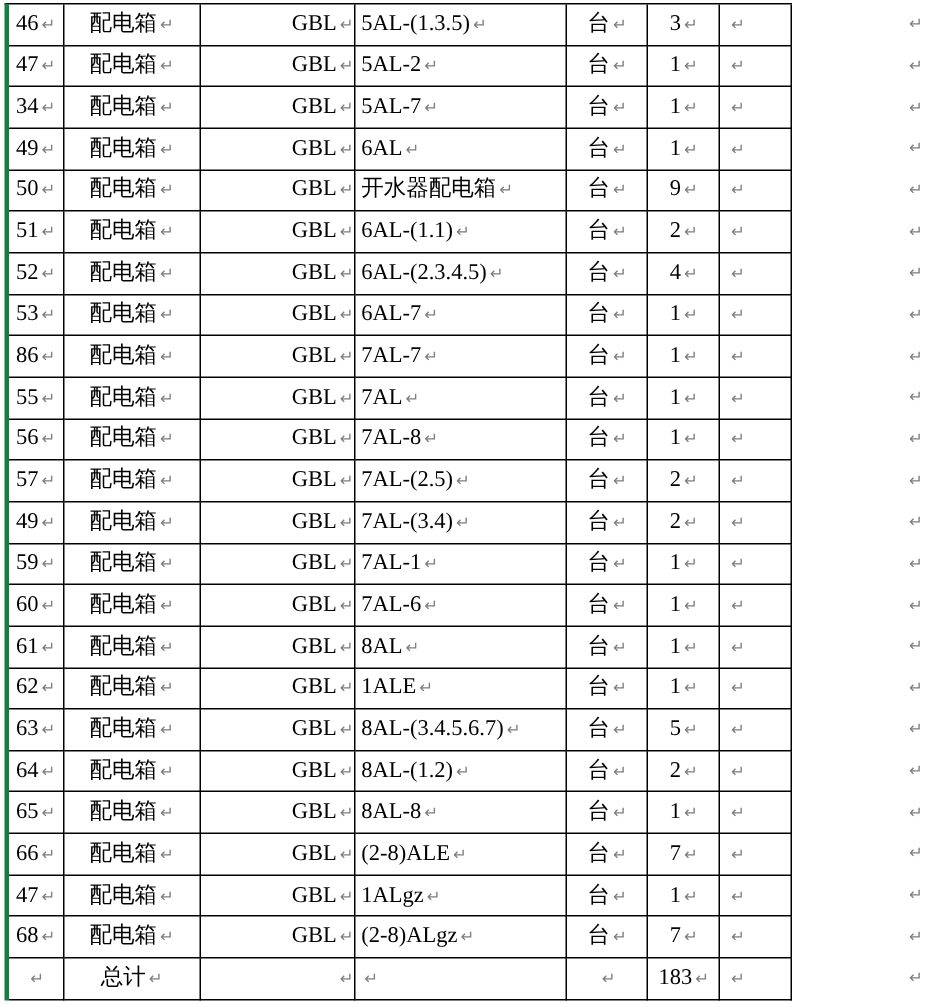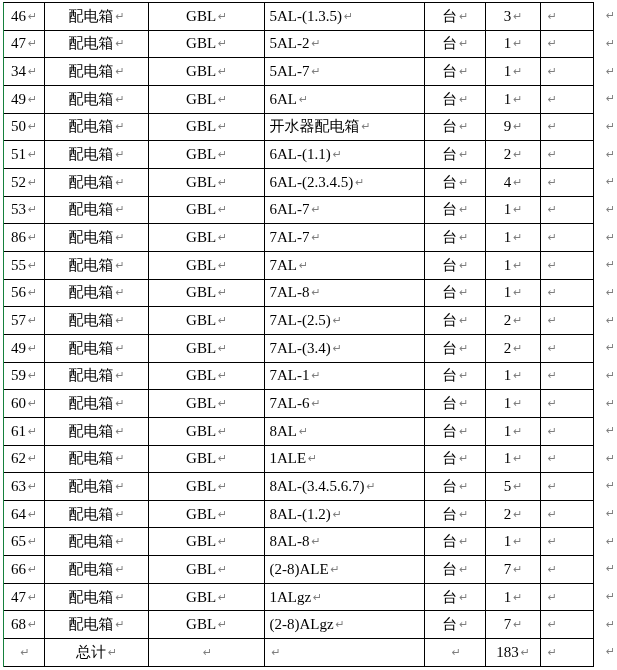--- a/index.html
+++ b/index.html
@@ -14,44 +14,44 @@
     background: #ffffff;
     overflow: hidden;
     font-family: "Liberation Serif", "DejaVu Serif", serif;
     font-size: 15px;
     color: #000000;
   }
   .doc-table {
     position: absolute;
     left: 3px;
     top: 2px;
-    width: 591px;
+    width: 525px;
     border-top: 1px solid #000;
-    border-left: 1px solid #15803d;
+    border-left: 3px solid #15803d;
     box-sizing: border-box;
   }
   .row {
     display: flex;
     height: 27.67px;
     box-sizing: border-box;
   }
   .cell {
     border-right: 1px solid #000;
     border-bottom: 1px solid #000;
     box-sizing: border-box;
     display: flex;
     align-items: center;
     overflow: hidden;
     white-space: nowrap;
   }
   .center { justify-content: center; }
   .left   { justify-content: flex-start; padding-left: 4px; }
   .c-no    { width: 42px;  }
   .c-name  { width: 105px; }
-  .c-type  { width: 118px; }
+  .c-type  { width: 118px; justify-content: flex-end; }
   .c-model { width: 162px; }
   .c-unit  { width: 62px;  }
   .c-qty   { width: 55px;  }
   .c-extra { width: 54px; padding-left: 5px; }
   .txt { line-height: 1; }
   .mark {
     color: #7f7f7f;
     font-family: "DejaVu Sans", sans-serif;
     font-size: 11px;
     line-height: 1;

